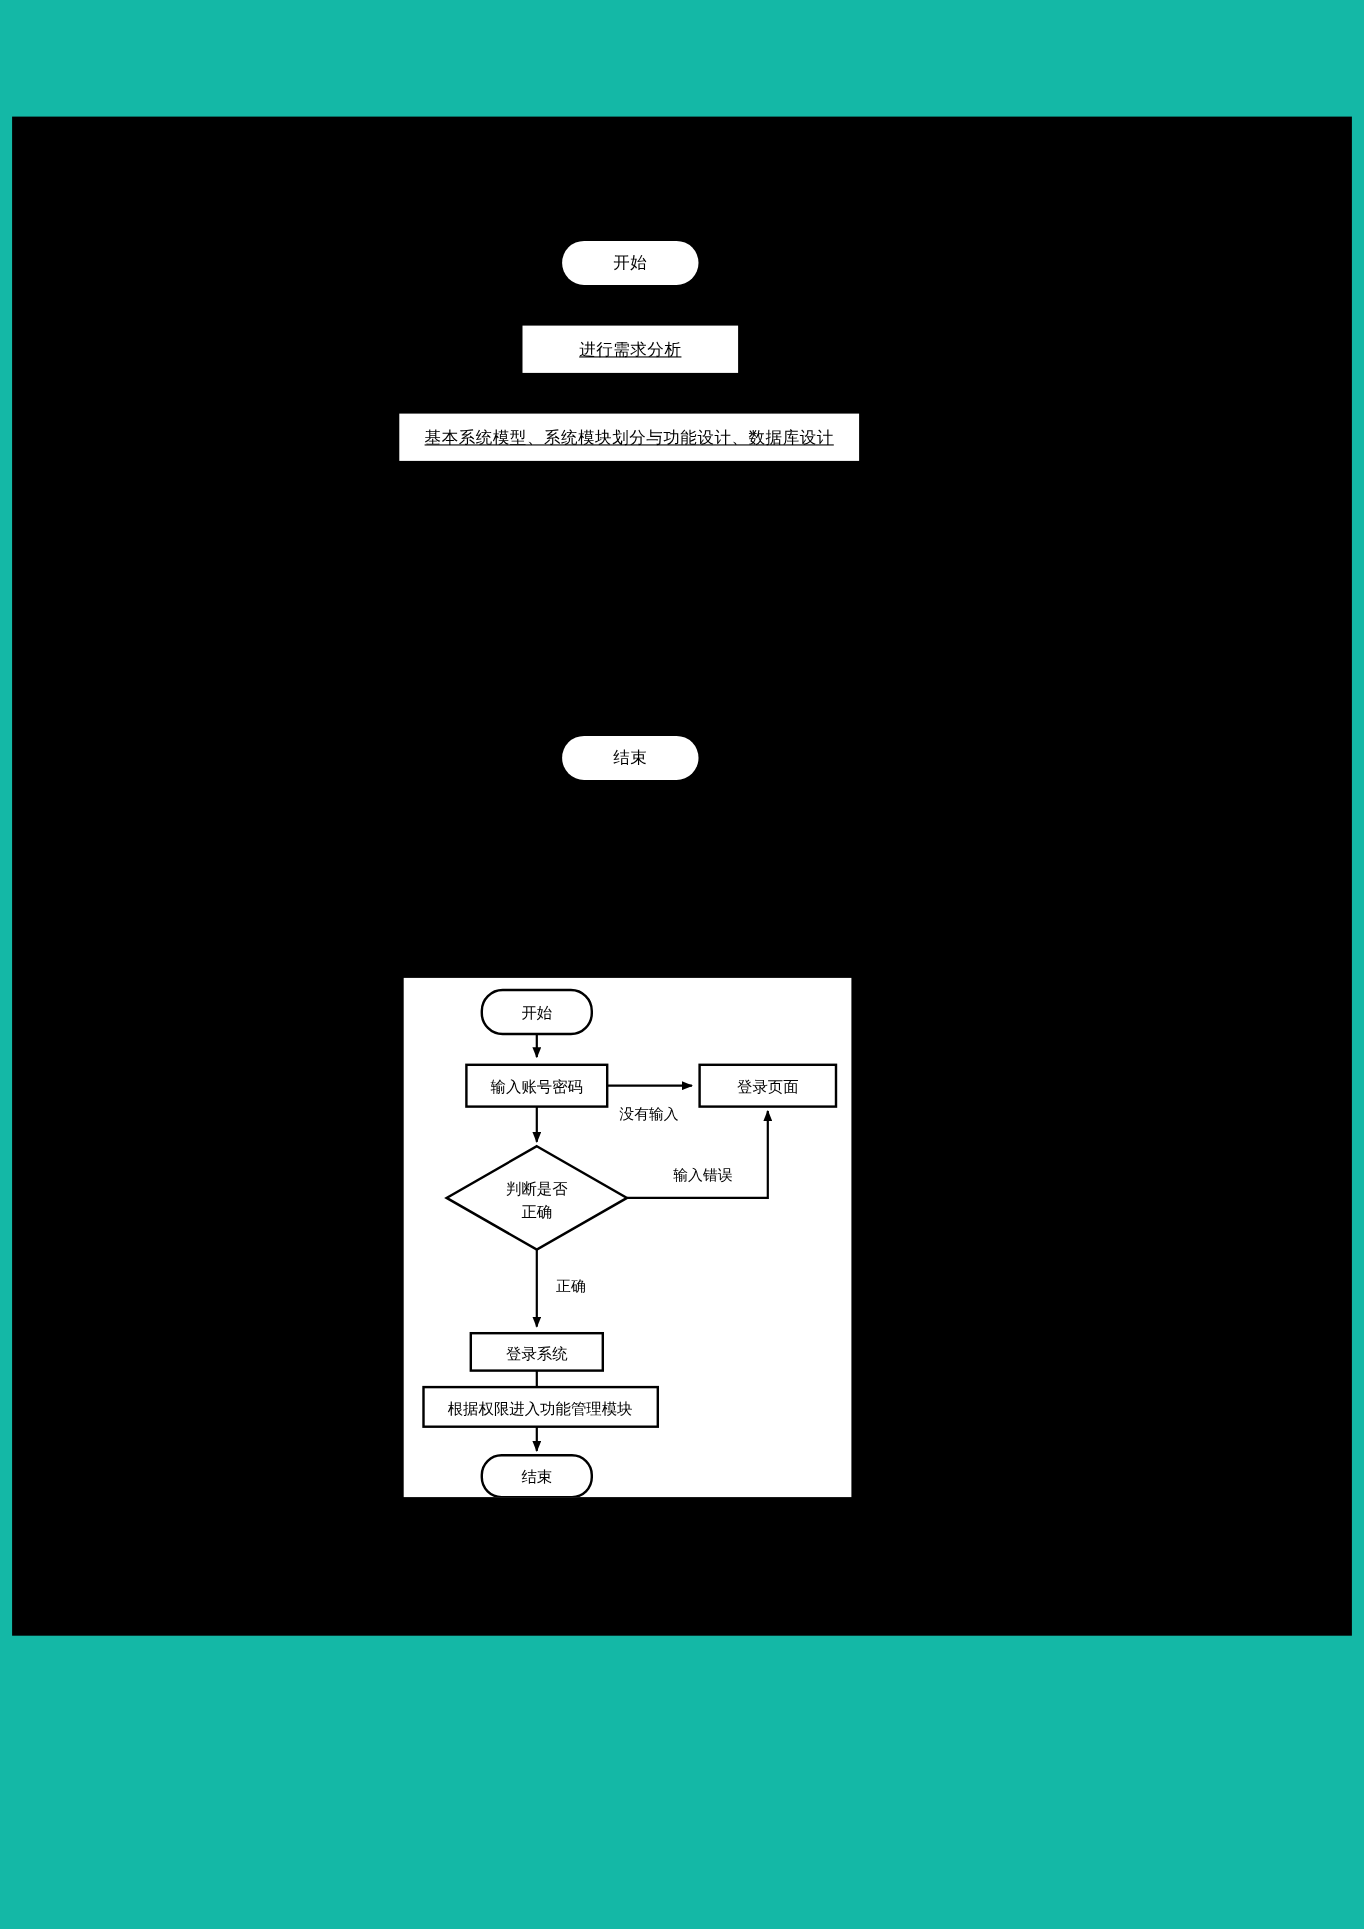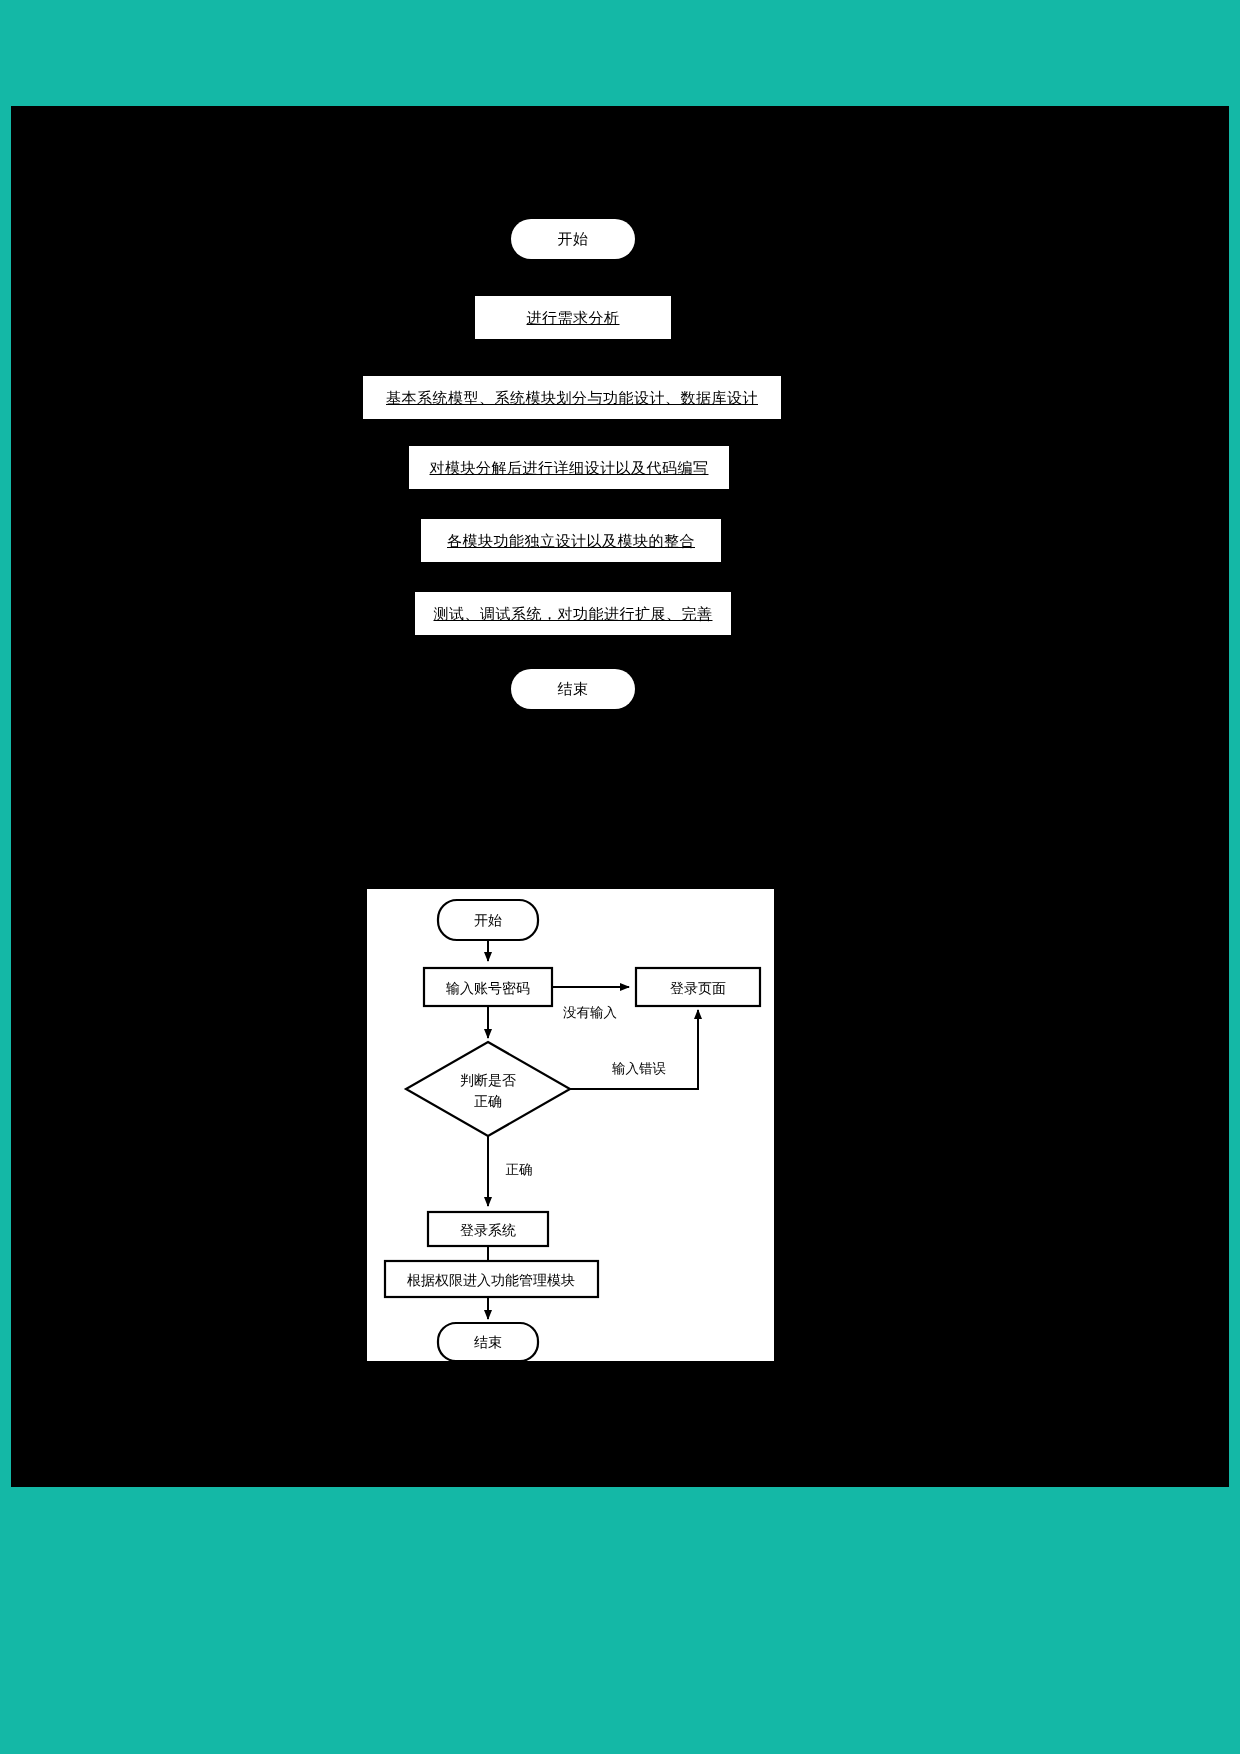--- a/index.html
+++ b/index.html
@@ -103,25 +103,22 @@
   <div class="page-canvas">
 
     <div class="fc1">
 
       <div class="node term n-start">开始</div>
 
       <div class="node rect n-req">进行需求分析</div>
 
       <div class="node rect n-model">基本系统模型、系统模块划分与功能设计、数据库设计</div>
 
-      <div class="node rect n-detail">对模块分解后进行详细设计以及代码编写</div>
 
-      <div class="node rect n-module">各模块功能独立设计以及模块的整合</div>
 
-      <div class="node rect n-test">测试、调试系统，对功能进行扩展、完善</div>
 
       <div class="node term n-end">结束</div>
     </div>
 
     <div class="fc2-panel">
       <svg class="fc2-svg" width="407" height="472" viewBox="0 0 407 472">
         <defs>
           <marker id="arrow" markerWidth="10" markerHeight="8" refX="9" refY="4" orient="auto" markerUnits="userSpaceOnUse">
             <path d="M0,0 L10,4 L0,8 z" fill="#000000"></path>
           </marker>

